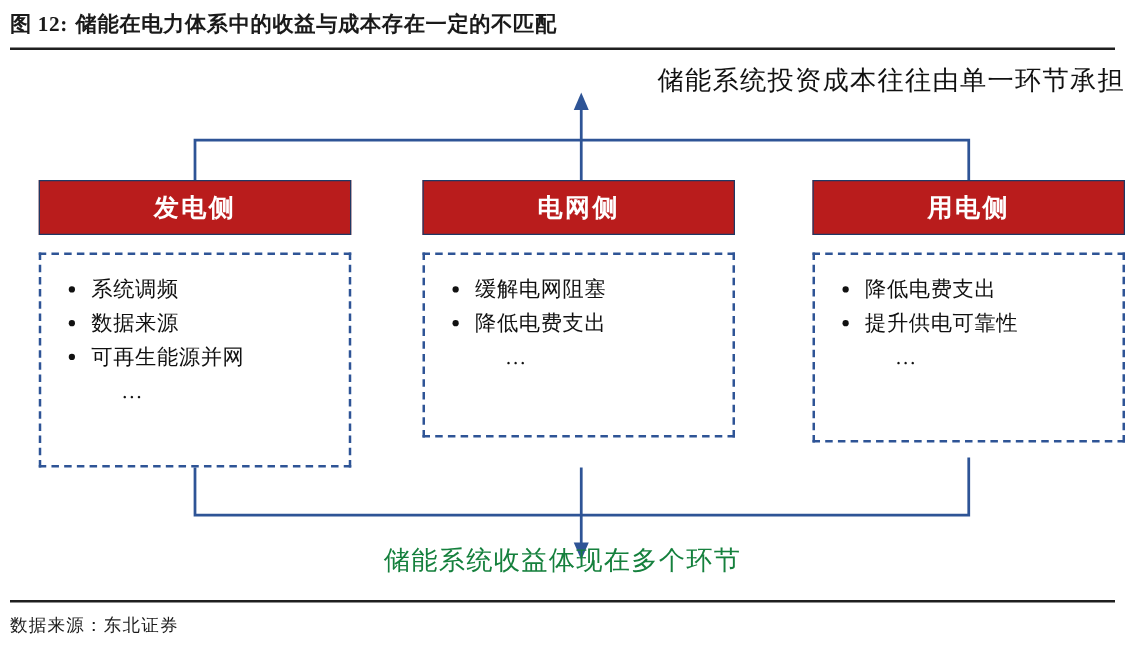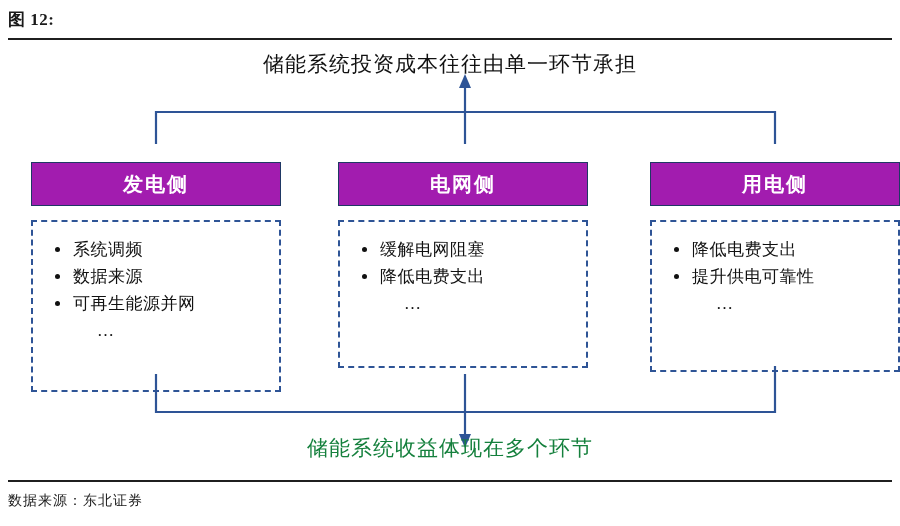--- a/index.html
+++ b/index.html
@@ -68,21 +68,21 @@
     top: 0;
     width: 900px;
     height: 430px;
   }
 
   .top-caption {
     position: absolute;
     left: 0;
     top: 6px;
     width: 900px;
-    text-align: center;
+    text-align: right;
     font-size: 21px;
     letter-spacing: 1px;
     color: #111111;
   }
   .bottom-caption {
     position: absolute;
     left: 0;
     top: 390px;
     width: 900px;
     text-align: center;
@@ -95,30 +95,29 @@
   .col {
     position: absolute;
     width: 250px;
   }
   .col-1 { left: 31px;  top: 100px; }
   .col-2 { left: 338px; top: 100px; }
   .col-3 { left: 650px; top: 100px; }
 
   .col-header {
     height: 42px;
-    background: #a21caf;
+    background: #b91c1c;
     border: 1px solid #1f3864;
     display: flex;
     align-items: center;
     justify-content: center;
     color: #ffffff;
     font-size: 20px;
     font-weight: bold;
     letter-spacing: 2px;
-    margin-top: 18px;
   }
 
   .col-body {
     margin-top: 14px;
     border: 2px dashed #2e5496;
     box-sizing: border-box;
     padding: 14px 10px 10px 14px;
   }
   .col-1 .col-body { height: 172px; }
   .col-2 .col-body { height: 148px; }
@@ -173,20 +172,21 @@
     color: #1a1a1a;
   }
 </style>
 </head>
 <body>
 
 <div class="page">
 
   <div class="title-row">
     <span class="fig-label">图 12:</span>
+    <span class="fig-title">储能在电力体系中的收益与成本存在一定的不匹配</span>
   </div>
   <div class="title-rule"></div>
 
   <div class="diagram">
 
     <svg class="svg-layer" viewBox="0 0 900 430" xmlns="http://www.w3.org/2000/svg">
       <g stroke="#2e5496" stroke-width="2.2" fill="none">
 
         <path d="M156 100 L156 68 L775 68 L775 100"></path>
         <path d="M465 100 L465 68"></path>

